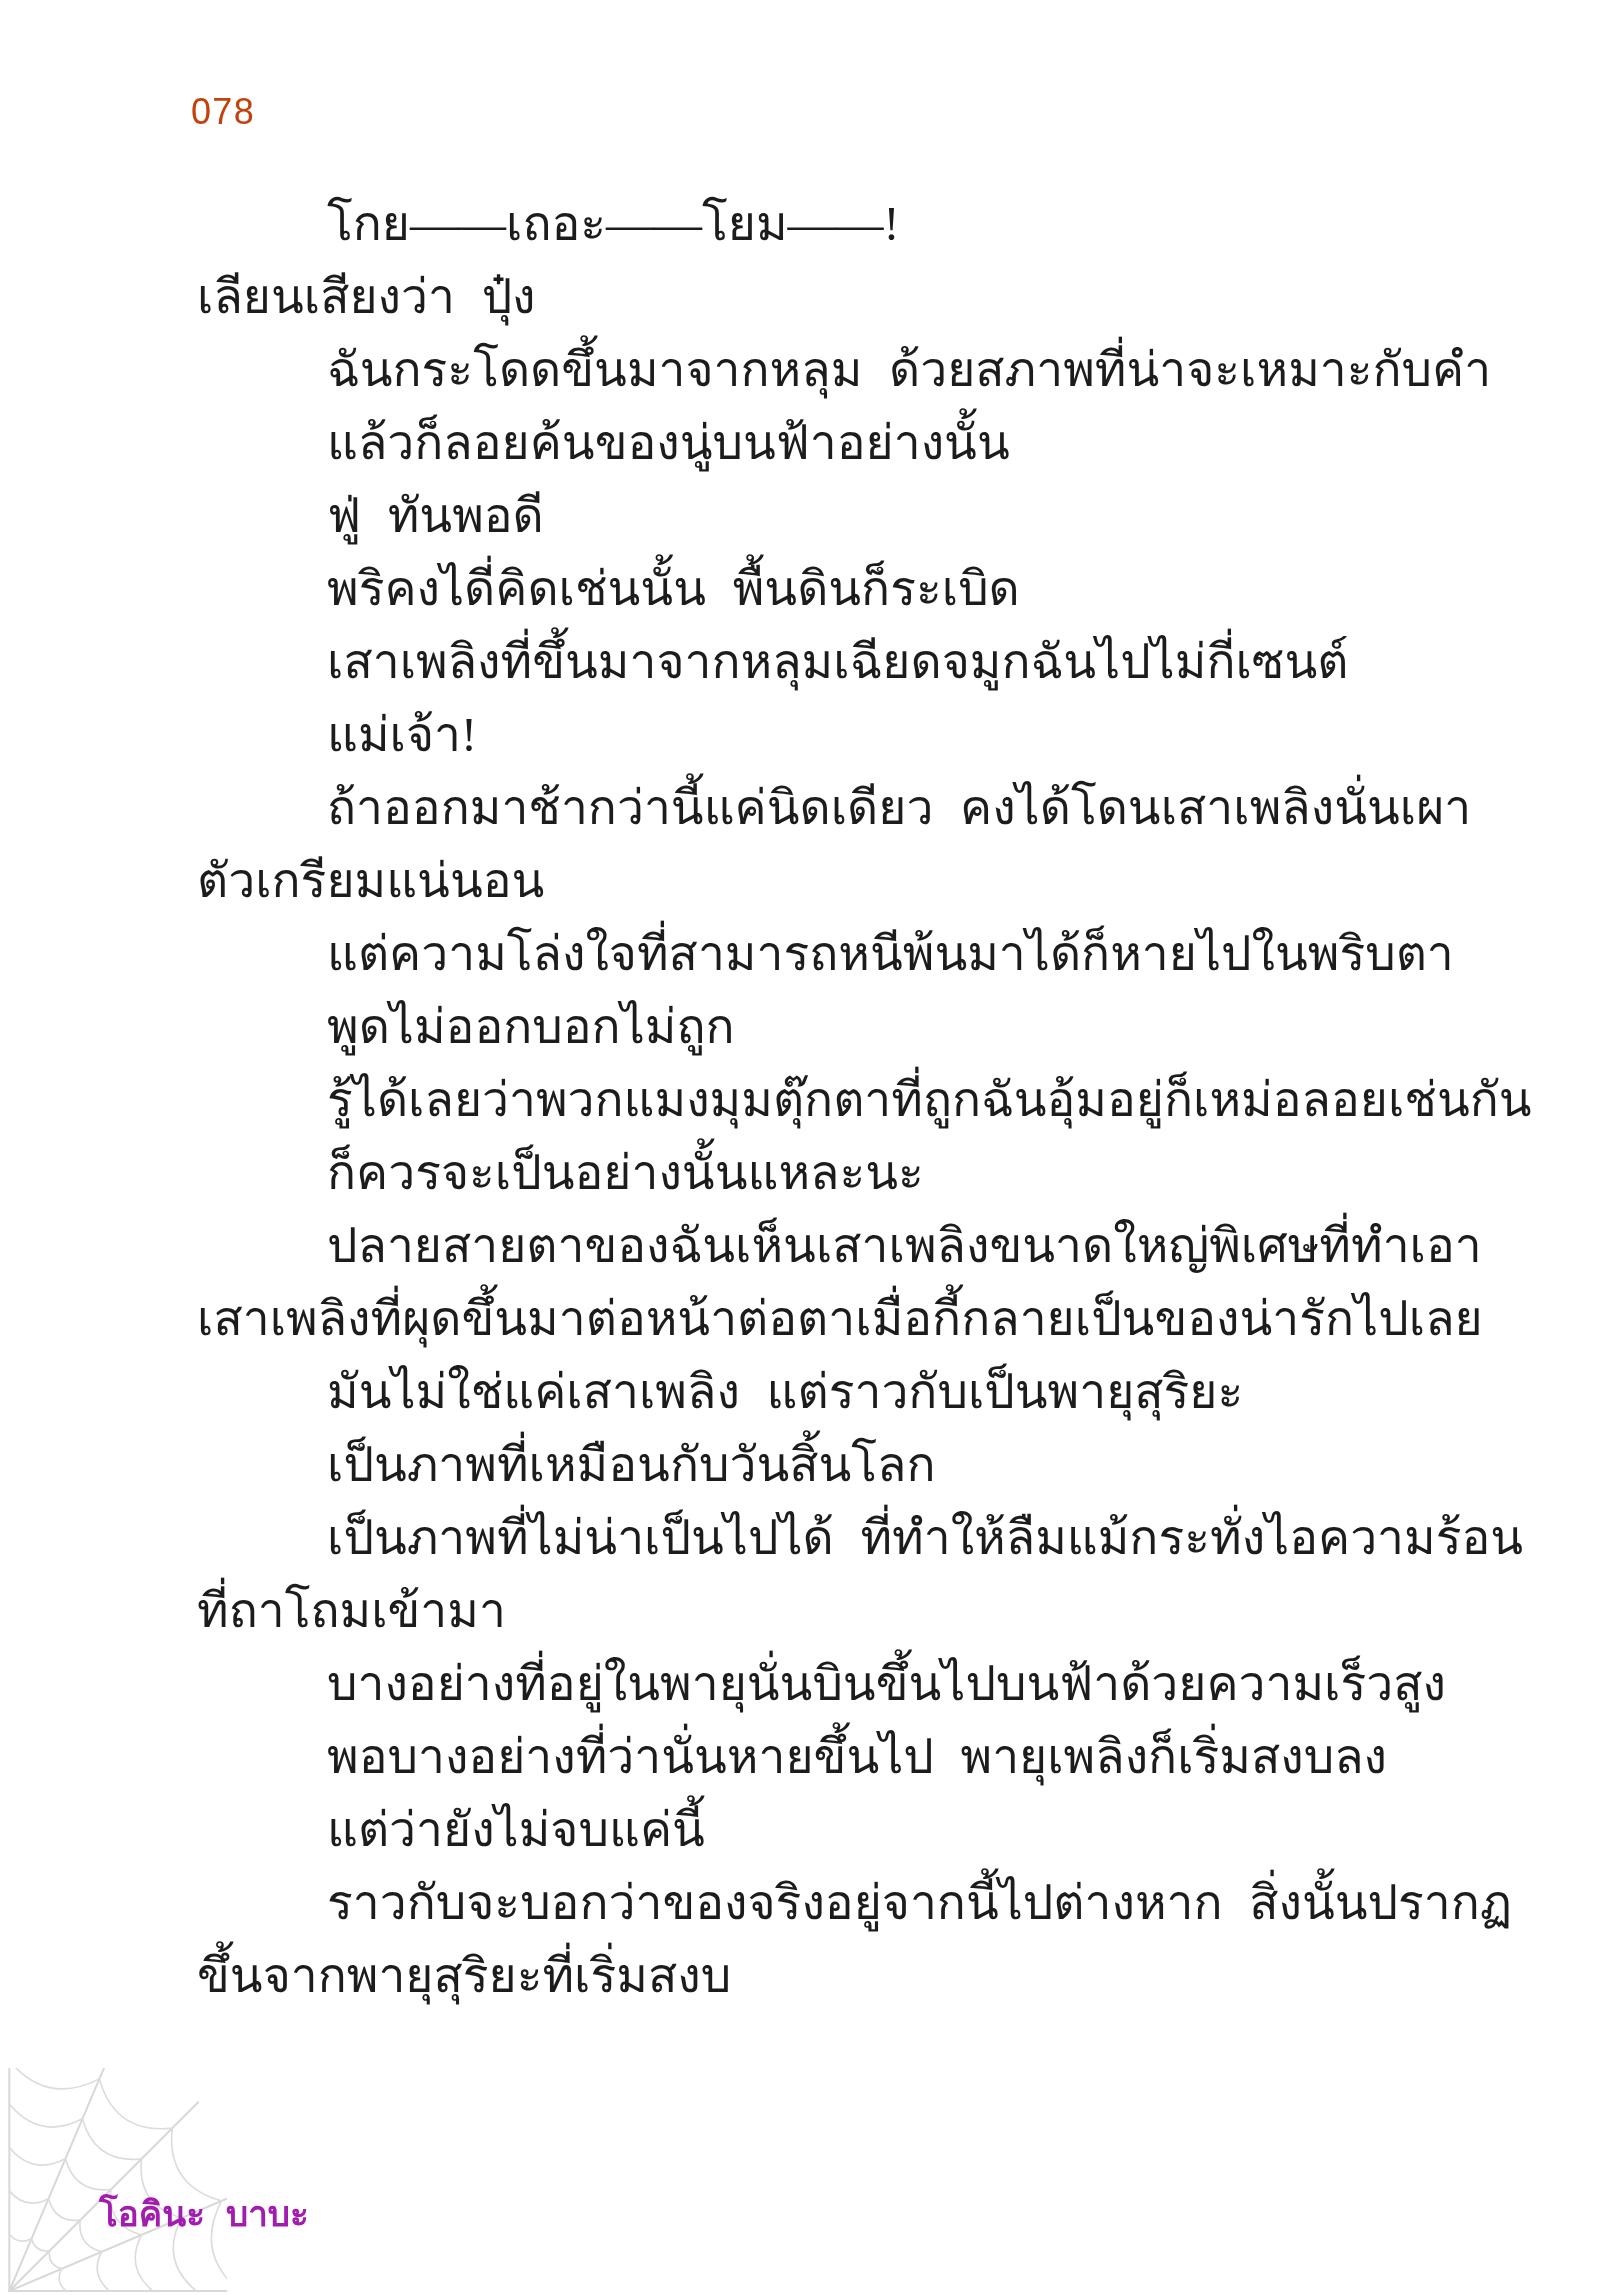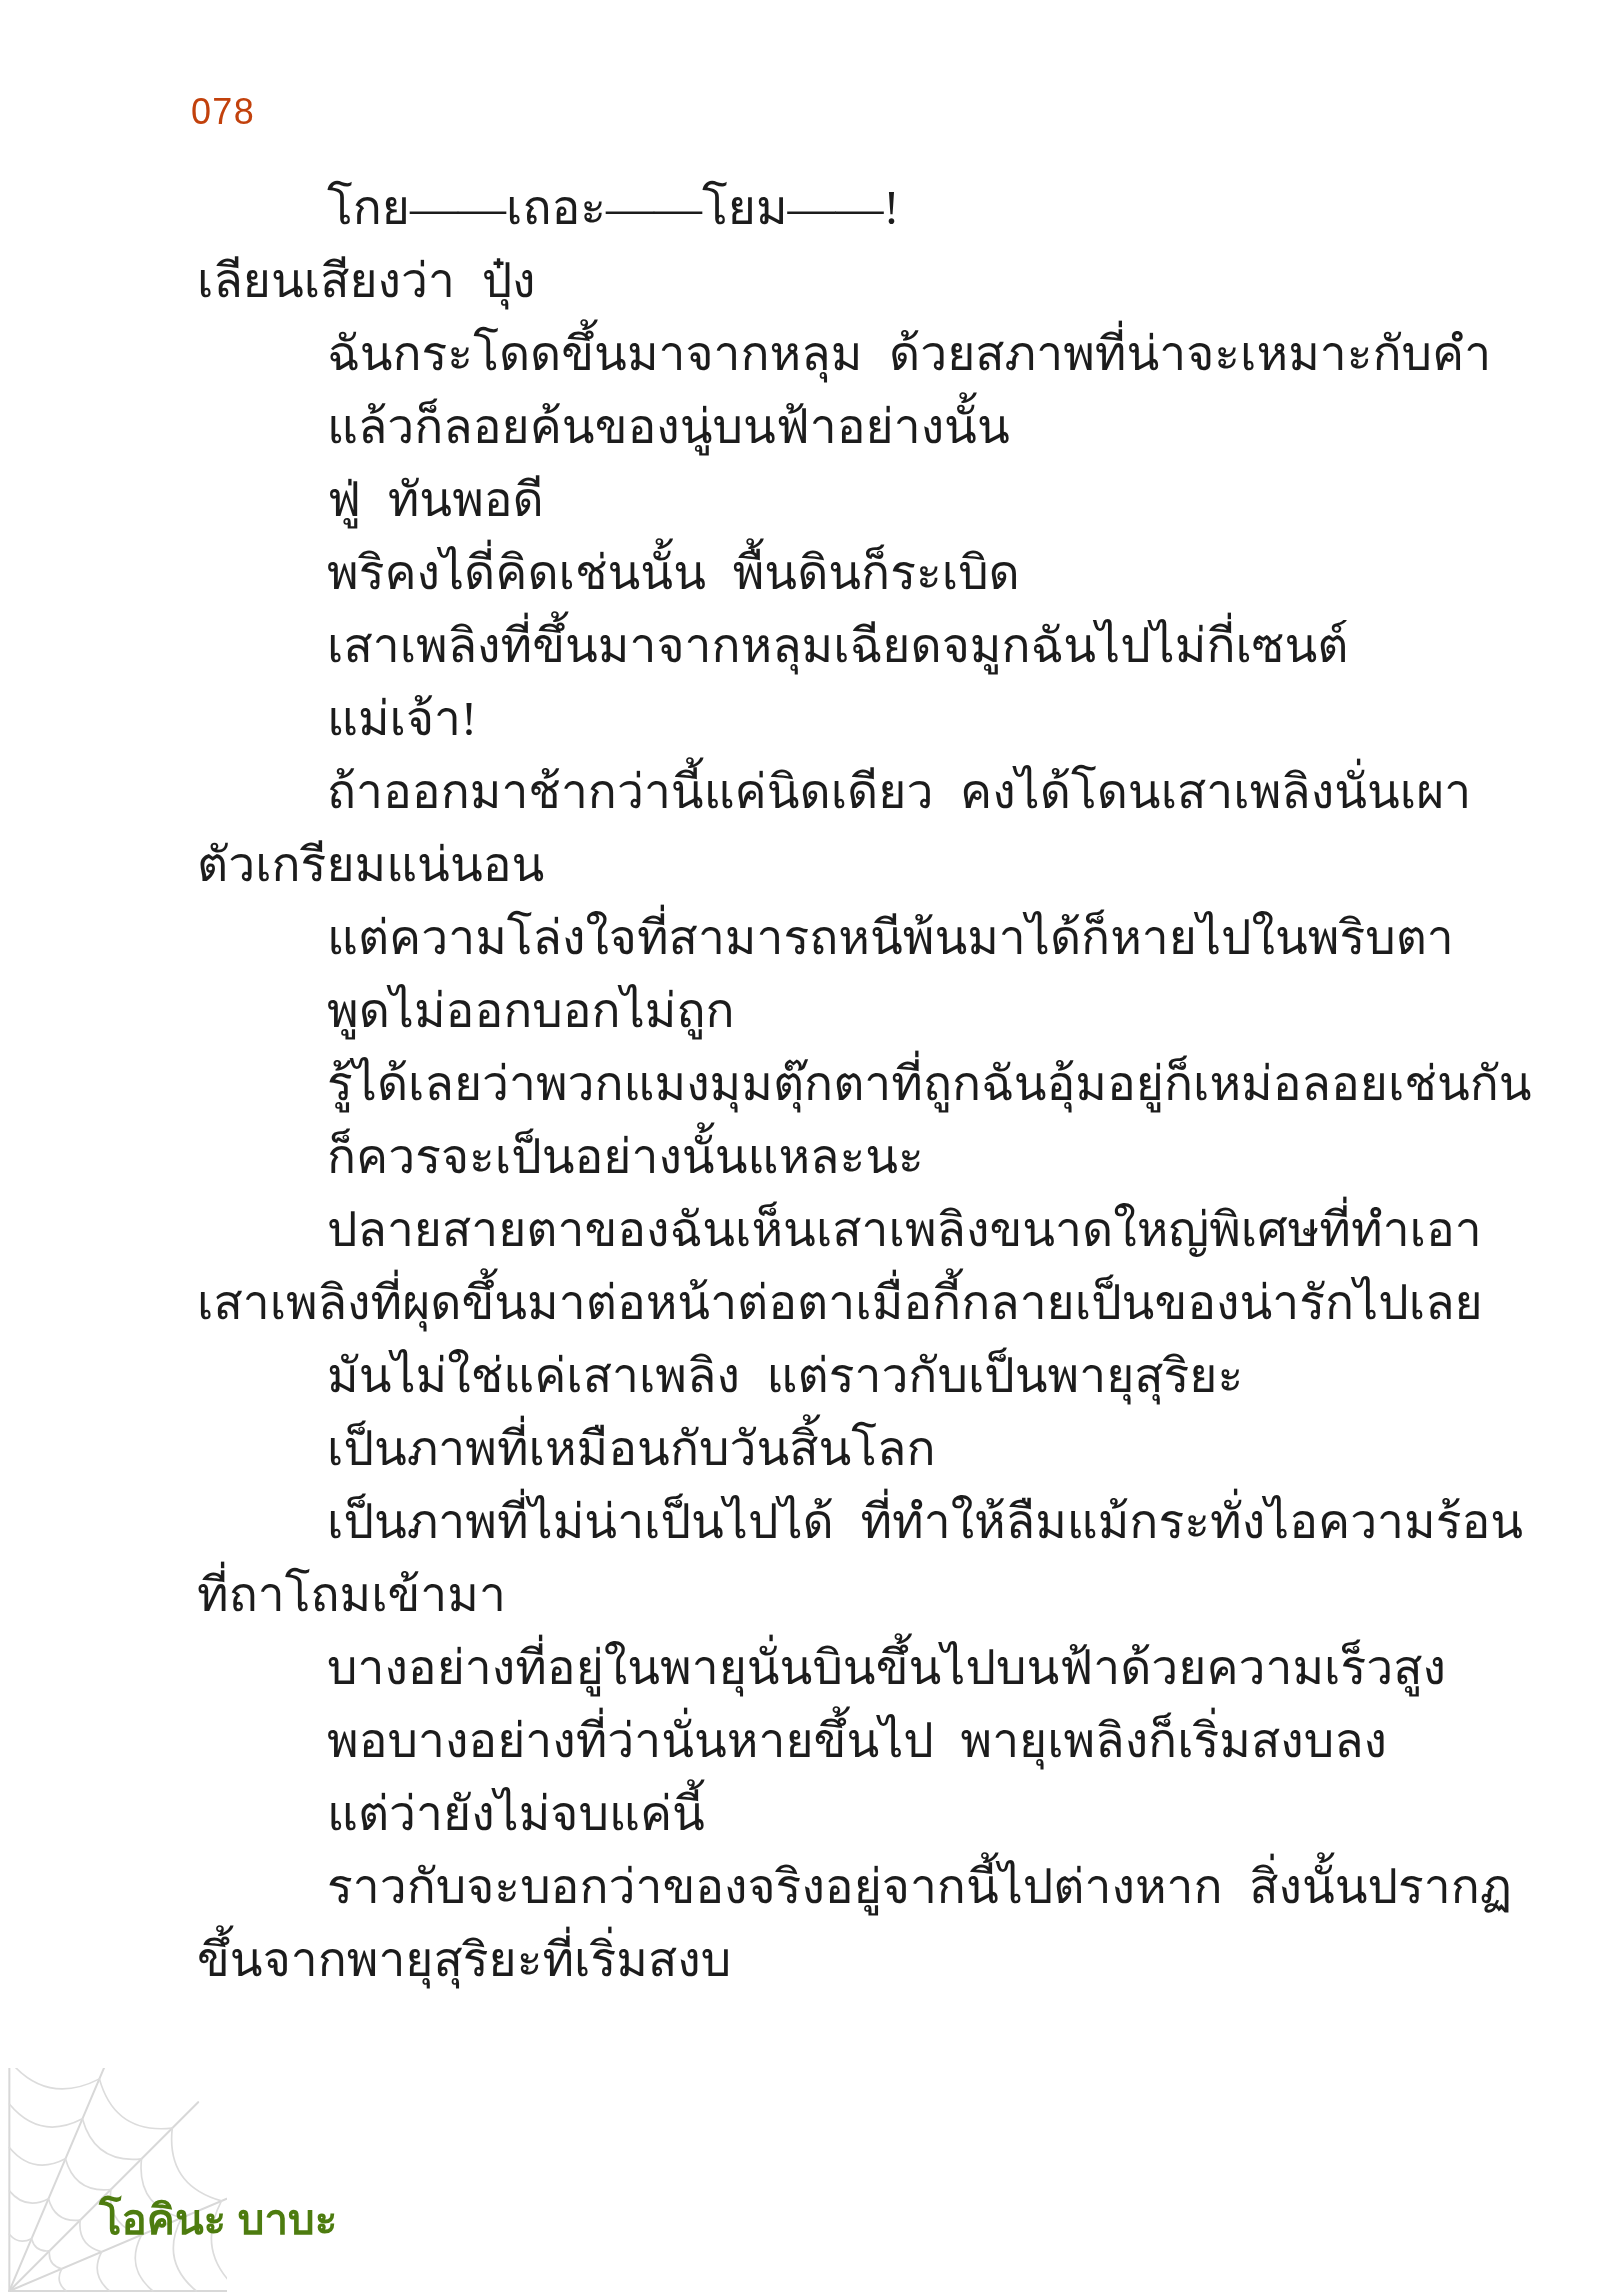--- a/index.html
+++ b/index.html
@@ -21,21 +21,21 @@
     top: 92px;
     font-size: 36px;
     line-height: 40px;
     color: #c2410c;
     letter-spacing: 1.3px;
     font-family: Liberation Sans, sans-serif;
   }
   .text-block {
     position: absolute;
     left: 197px;
-    top: 171px;
+    top: 187px;
     width: 1221px;
   }
   .line {
     white-space: nowrap;
     font-size: 48px;
     line-height: 73px;
     height: 73px;
     word-spacing: 14.7px;
     font-weight: normal;
   }
@@ -46,24 +46,24 @@
     position: absolute;
     left: 0;
     bottom: 0;
     width: 227px;
     height: 227px;
   }
   .author-watermark {
     position: absolute;
     left: 99px;
     top: 2186px;
-    font-size: 42px;
+    font-size: 35px;
     font-weight: bold;
-    color: #4d7c0f;
-    font-family: Liberation Sans, sans-serif;
+    color: #a21caf;
+    font-family: Liberation Mono, monospace;
     white-space: nowrap;
   }
 </style>
 </head>
 <body>
 
 <svg class="web" viewBox="0 0 340 340" aria-hidden="true">
   <g fill="none" stroke="#d8d8d8" stroke-width="3" stroke-linecap="round">
 
     <path d="M14,334 L414,334"></path>

